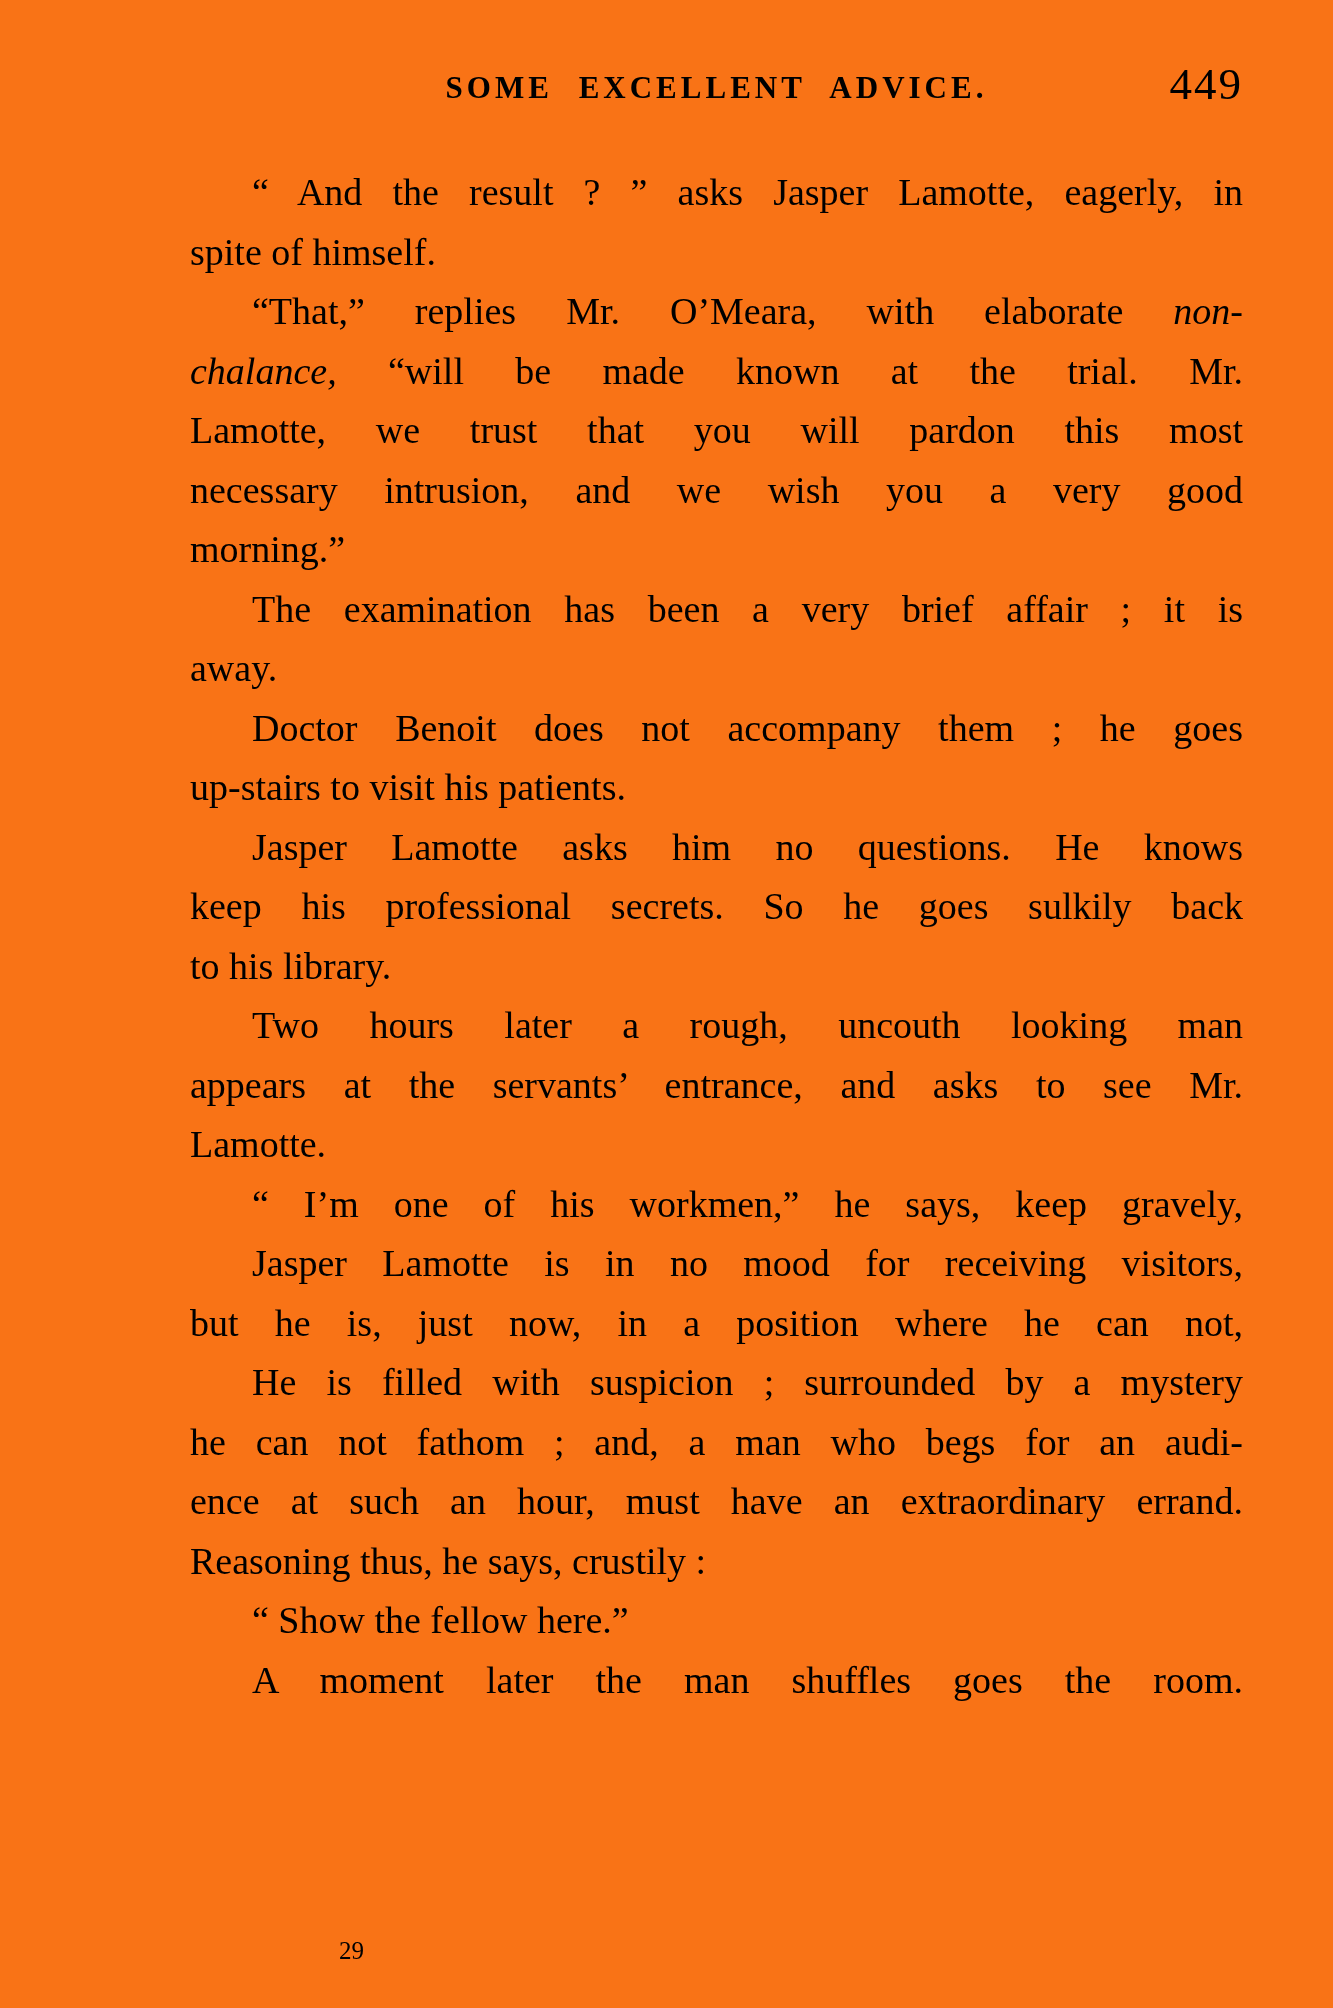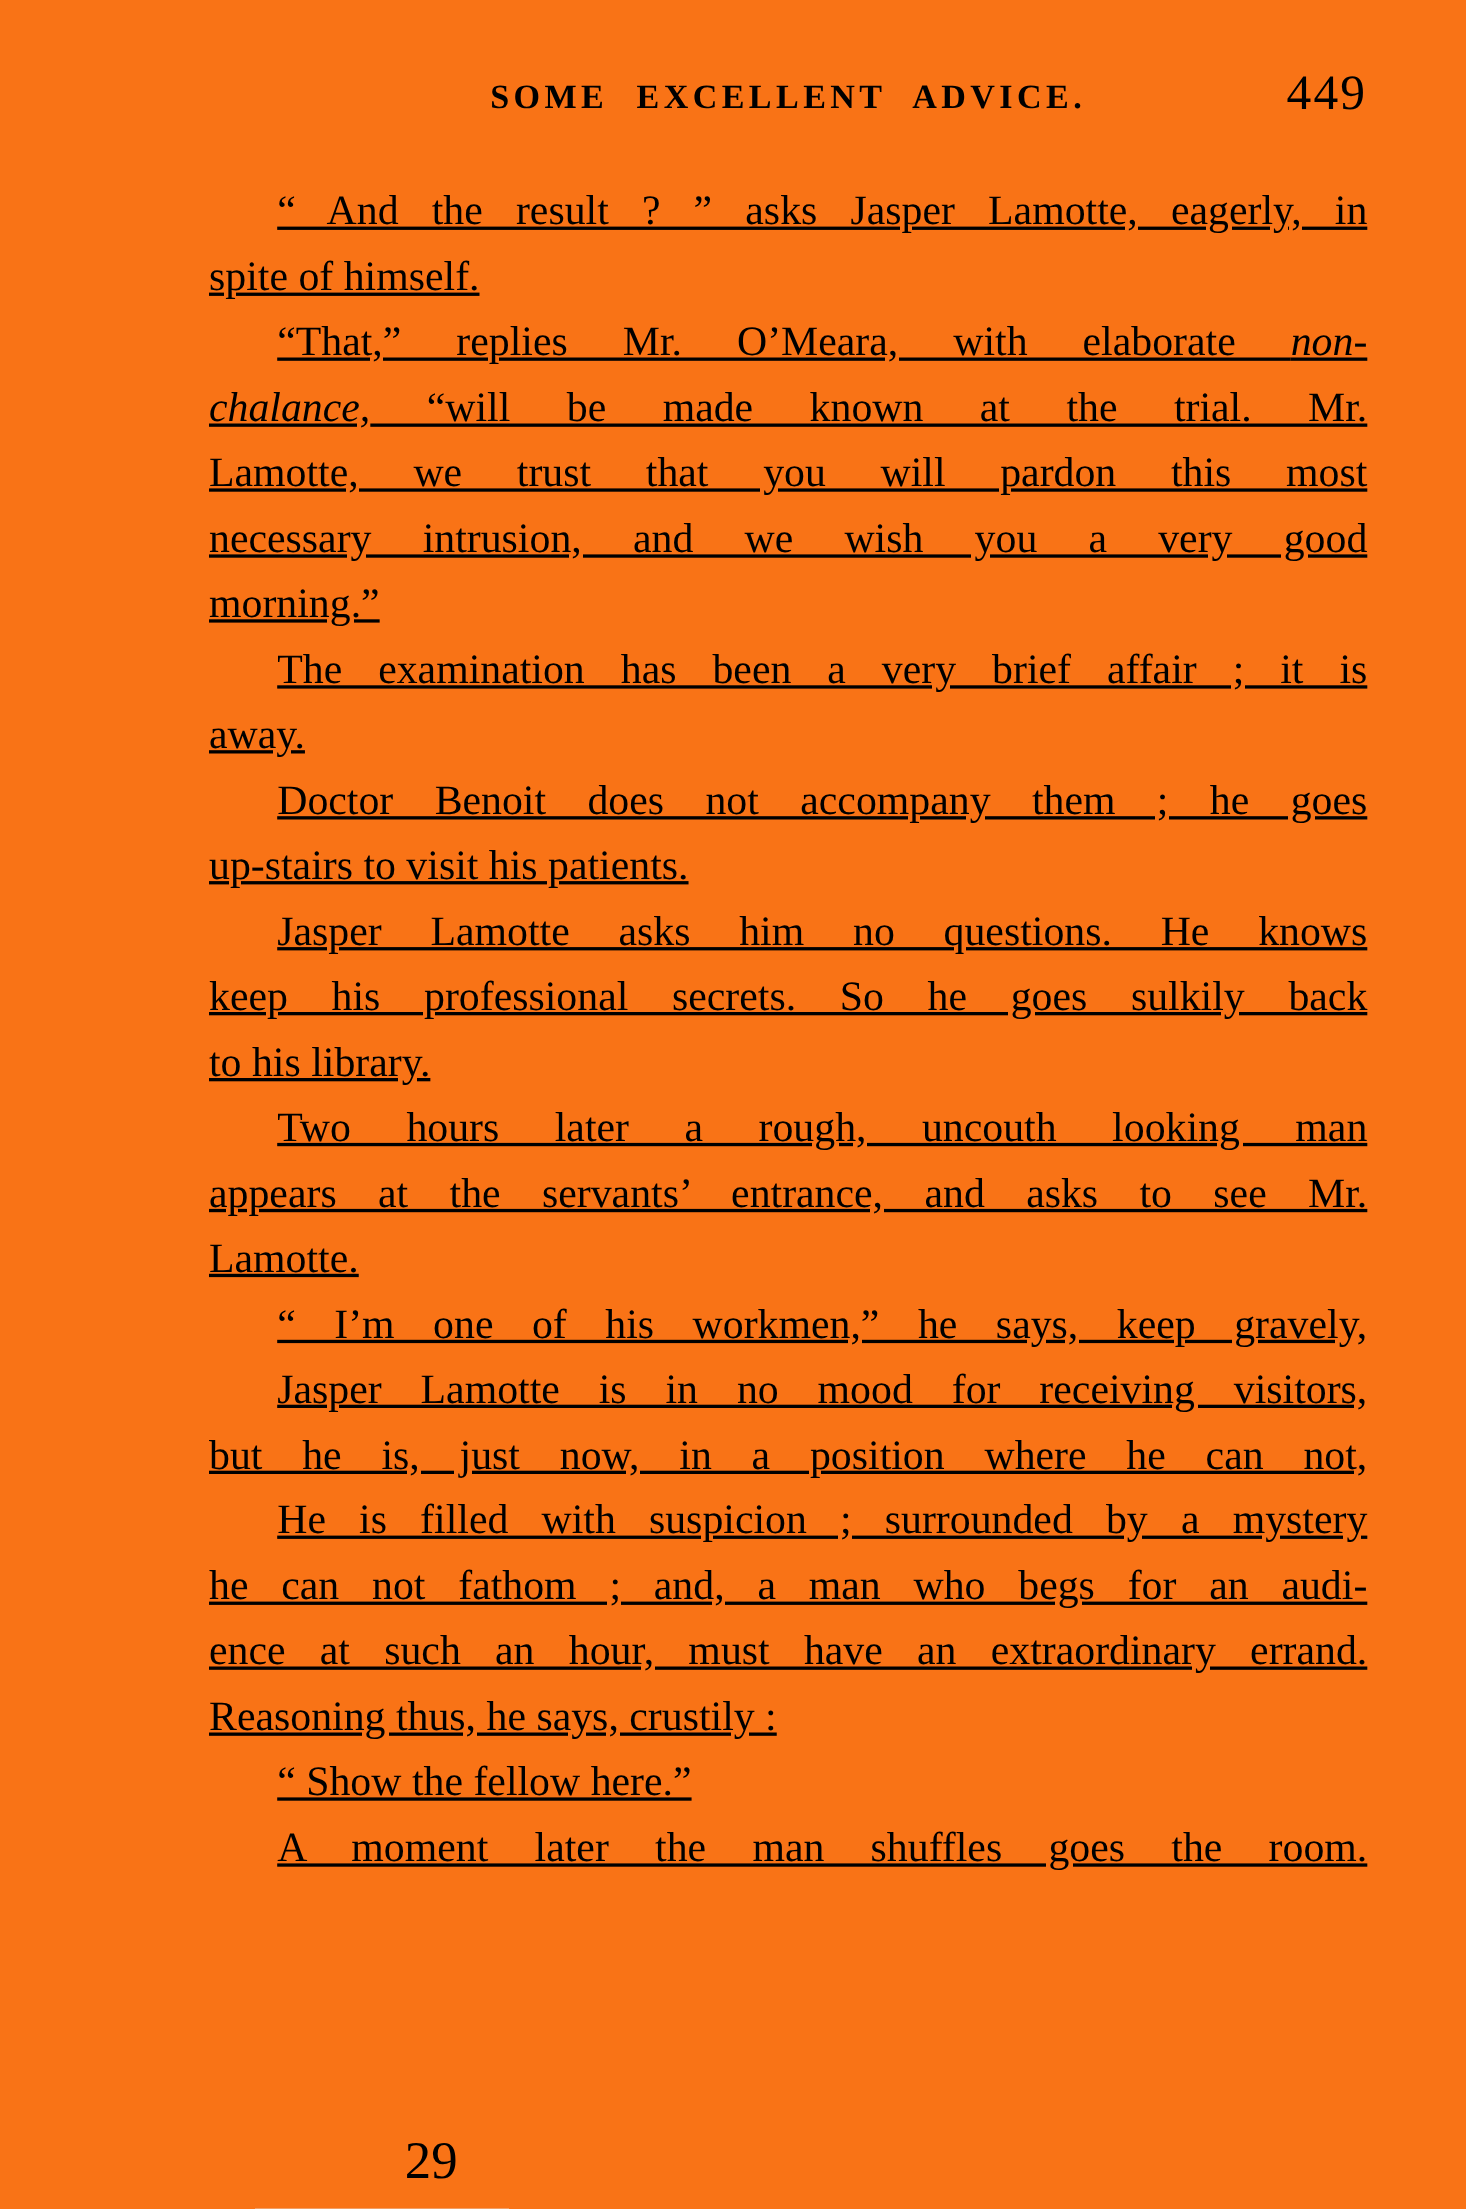--- a/index.html
+++ b/index.html
@@ -45,39 +45,38 @@
     left: 190px;
     top: 163px;
     width: 1053px;
     font-size: 38px;
   }
   .line {
     height: 59.5px;
     line-height: 59.5px;
     text-align: left;
     white-space: normal;
-    text-decoration: underline;
   }
   .line.j {
     text-align: justify;
     text-align-last: justify;
     -moz-text-align-last: justify;
   }
   .line.ind {
     padding-left: 62px;
   }
   .line em {
     font-style: italic;
   }
   
   .sig {
     position: absolute;
-    left: 368px;
+    left: 339px;
     top: 1936px;
-    font-size: 48px;
+    font-size: 25px;
     line-height: 1.2;
   }
 </style>
 </head>
 <body>
 
 <div class="page">
 
   <div class="runhead-title">SOME EXCELLENT ADVICE.</div>
 

